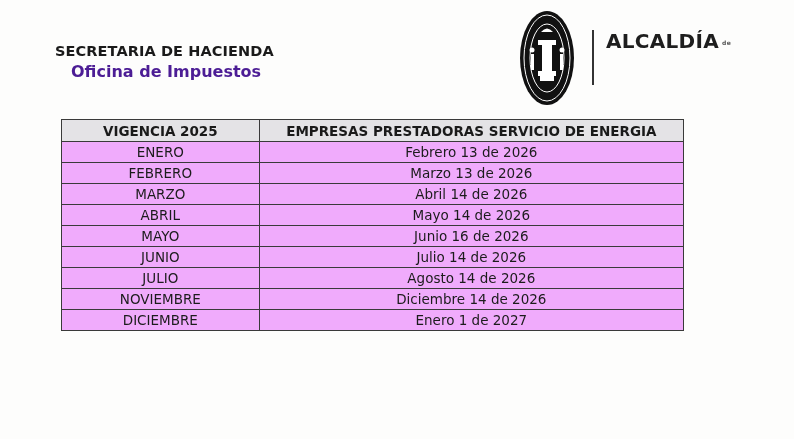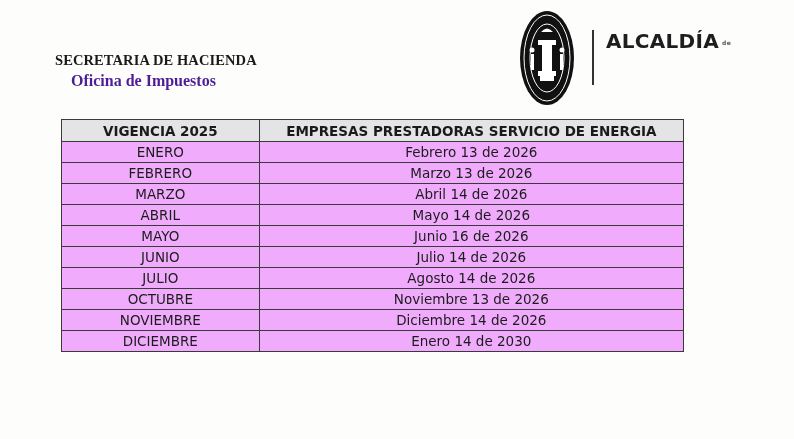--- a/index.html
+++ b/index.html
@@ -1,20 +1,20 @@
 <!DOCTYPE html>
 <html><head>
 <meta charset="utf-8">
 <style>
   html, body { margin: 0; padding: 0; }
   body {
     width: 794px; height: 439px; background: #fdfdfc; position: relative; overflow: hidden;
     font-family: "DejaVu Sans", "Liberation Sans", sans-serif; color: #1c1c1c;
   }
-  .org { position: absolute; left: 55px; top: 50px; font-family: Liberation Serif, serif; }
+  .org { position: absolute; left: 55px; top: 41px; }
   .org .l1 { font-size: 14.5px; font-weight: bold; letter-spacing: 0.1px; line-height: 21px; color: #1a1a1a; }
   .org .l2 { font-size: 16px; font-weight: bold; line-height: 19px; color: #4c1d95; margin-left: 16px; }
   .crest { position: absolute; left: 519px; top: 10px; width: 56px; height: 96px; }
   .vbar { position: absolute; left: 592px; top: 30px; width: 2px; height: 55px; background: #333; }
   .brand { position: absolute; left: 606px; top: 30px; }
   .brand .a { font-size: 20px; font-weight: bold; color: #1e1e1e; line-height: 22px; letter-spacing: 0.3px; }
   .brand .a .de { font-size: 6px; vertical-align: middle; color: #555; margin-left: 3px; }
   .brand .s { font-size: 33px; font-weight: bold; color: #1e1e1e; line-height: 36px; letter-spacing: 0.5px; font-family: "DejaVu Sans", sans-serif; }
   table {
     position: absolute; left: 61px; top: 119px; width: 623px; border-collapse: collapse;
@@ -88,25 +88,21 @@
       </tr>
     <tr>
         <td>JUNIO</td>
         <td>Julio 14 de 2026</td>
       </tr>
     <tr>
         <td>JULIO</td>
         <td>Agosto 14 de 2026</td>
       </tr>
     <tr>
-        <td>OCTUBRE</td>
-        <td>Noviembre 13 de 2026</td>
-      </tr>
-    <tr>
         <td>NOVIEMBRE</td>
         <td>Diciembre 14 de 2026</td>
       </tr>
     <tr>
         <td>DICIEMBRE</td>
-        <td>Enero 14 de 2030</td>
+        <td>Enero 1 de 2027</td>
       </tr>
   </tbody>
 </table>
 
 </body></html>

